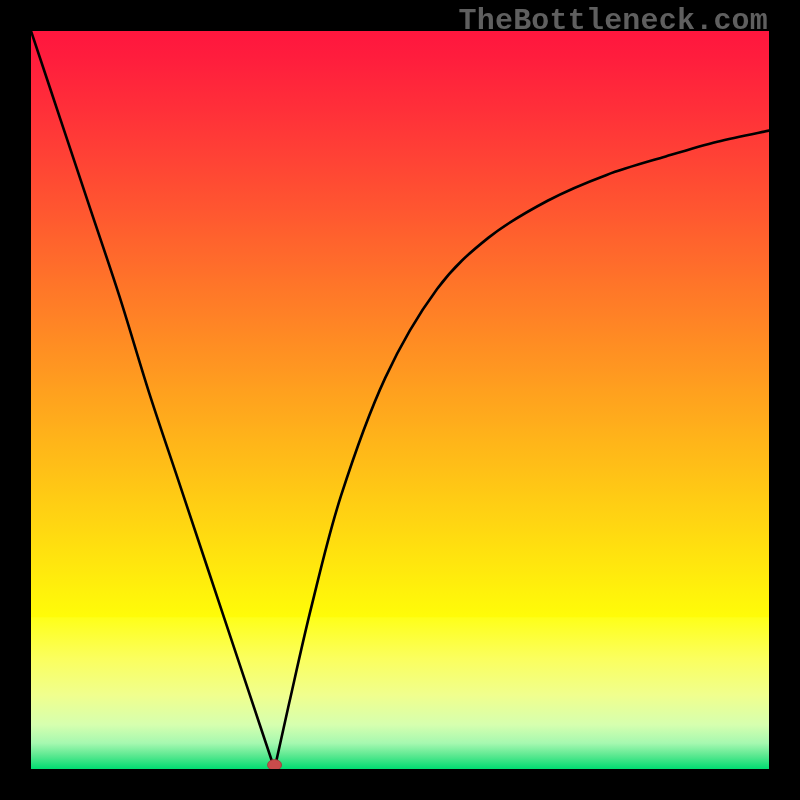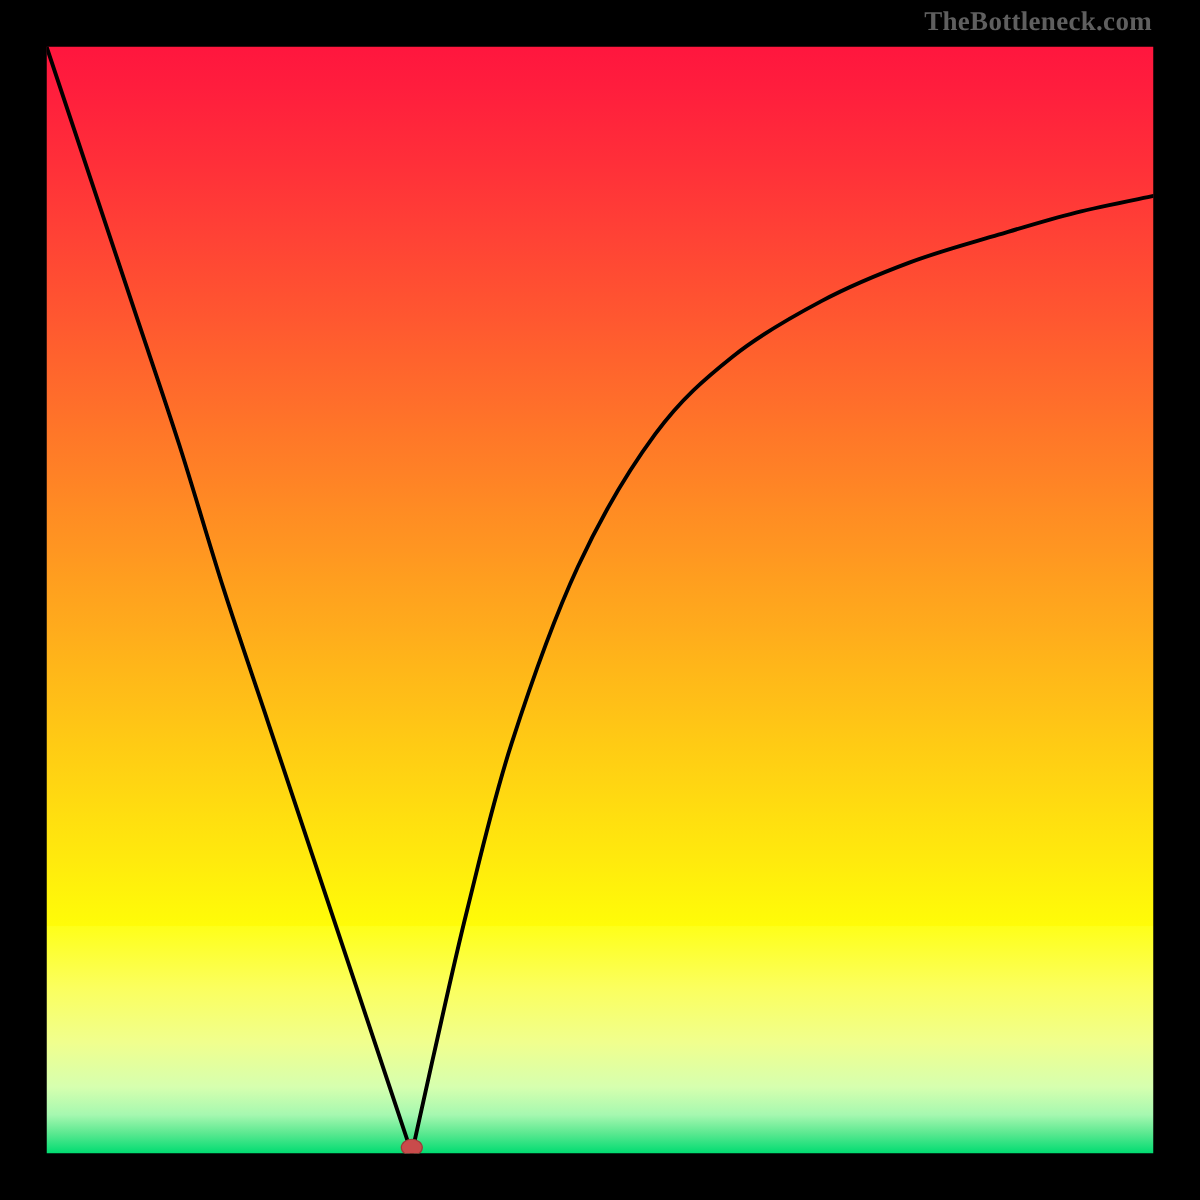--- a/index.html
+++ b/index.html
@@ -22,22 +22,22 @@
     position: absolute;
     left: 0;
     top: 0;
     width: 738px;
     height: 738px;
   }
   .watermark {
     position: absolute;
     top: 4px;
     right: 32px;
-    font-family: Liberation Serif, serif;
-    font-size: 18px;
+    font-family: Liberation Mono, monospace;
+    font-size: 30px;
     font-weight: 600;
     color: #5f5f5f;
     letter-spacing: 0.2px;
     text-align: center;
   }
   svg { display: block; }
 </style>
 </head>
 <body>
 

